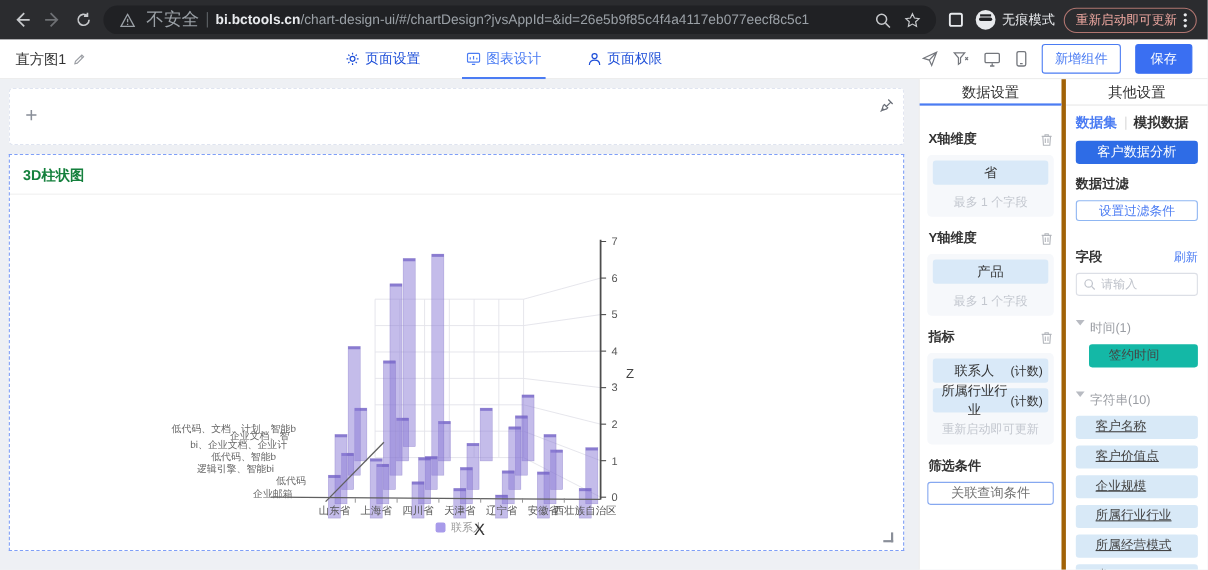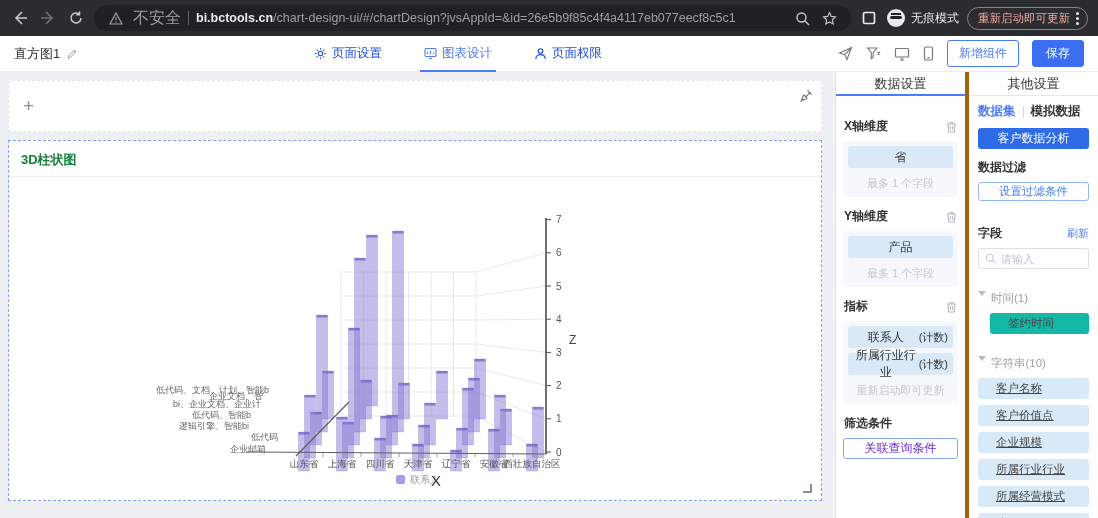--- a/index.html
+++ b/index.html
@@ -63,21 +63,21 @@
   .sechead .lbl { font-size:12px; font-weight:bold; color:#333; }
   .trash { color:#b3b6bc; display:flex; }
   .dzone { background:#f6f8fb; border-radius:4px; padding:5px 5px 4px; margin-bottom:11px; }
   .chip { background:#d9e9f8; border-radius:3px; height:22px; line-height:22px; text-align:center;
     font-size:12px; color:#333; margin-bottom:5px; }
   .mchip { background:#d9e9f8; border-radius:3px; height:22px; display:flex; align-items:center;
     font-size:12px; color:#333; margin-bottom:5px; padding:0 5px; }
   .mchip .nm { flex:1; text-align:center; }
   .mchip .ag { flex:none; font-size:11px; }
   .dz-ph { text-align:center; font-size:11px; color:#c3c7cf; padding:3px 0 2px; }
-  .linkbtn { display:block; width:100%; background:#fff; border:1px solid #86a8f0; color:#6d28d9;
+  .linkbtn { display:block; width:100%; background:#fff; border:1px solid #86a8f0; color:#737373;
     font-size:12px; border-radius:3px; height:21px; margin-top:4px; }
 
   
   .panelo { width:133px; flex:none; background:#fff; border-left:4px solid #a16207; overflow:hidden; }
   .panelo .phead { color:#333; }
   .panelo .body { padding:7px 9px; }
   .dstabs { display:flex; align-items:center; gap:7px; font-size:12.5px; font-weight:bold; margin-bottom:8px; }
   .dstabs .act { color:#4b7cf3; }
   .dstabs .sep { width:1px; height:12px; background:#d8d8d8; }
   .dstabs .oth { color:#333; }

